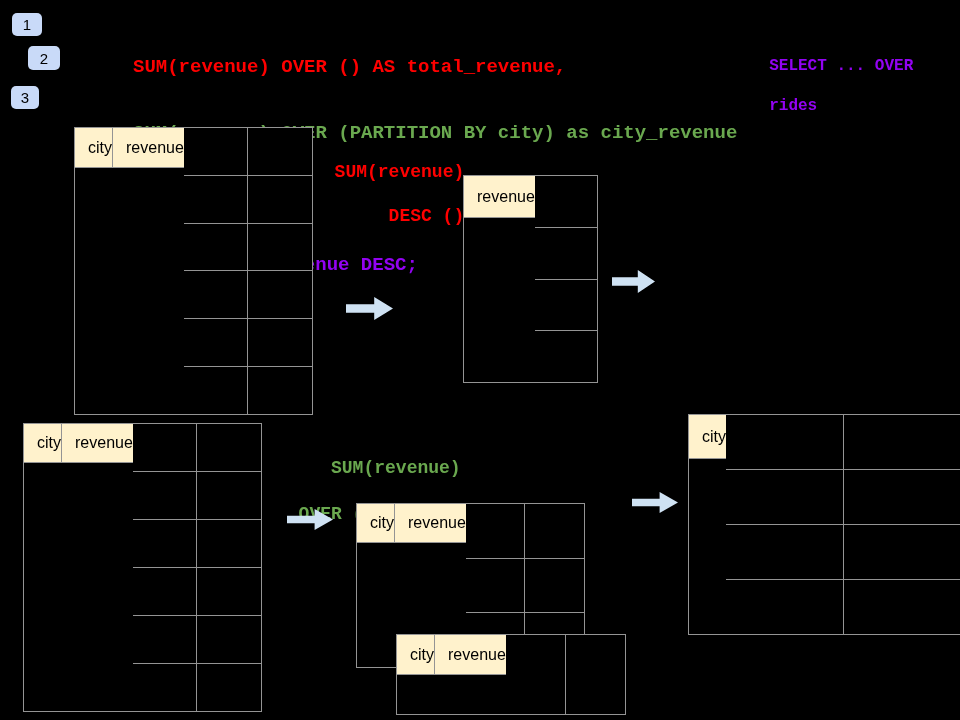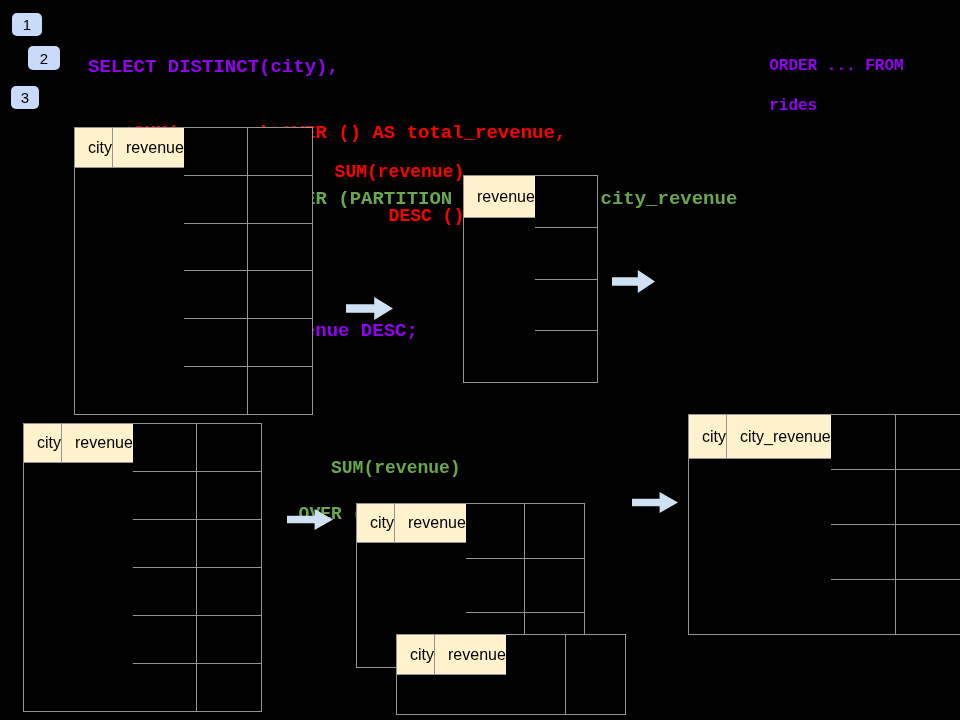--- a/index.html
+++ b/index.html
@@ -66,29 +66,28 @@
   #t6 .thead{height:44px;}
 </style>
 </head>
 <body>
 
 <div class="badge b1">1</div>
 <div class="badge b2">2</div>
 <div class="badge b3">3</div>
 
 <div class="code">
-  <span class="line c-purple">SELECT DISTINCT(city),</span>
   <span class="line c-red ind1">SUM(revenue) OVER () AS total_revenue,</span>
   <span class="line c-green ind1">SUM(revenue) OVER (PARTITION BY city) as city_revenue</span>
   <span class="line c-purple ind05">FROM rides</span>
   <span class="line c-purple ind05">ORDER by city_revenue DESC;</span>
 </div>
 
 <div class="sidenote">
-  <span class="line">ORDER ... FROM</span><br>
+  <span class="line">SELECT ... OVER</span><br>
   <span class="line">rides</span>
 </div>
 
 <div class="anno anno-total">
   <span>SUM(revenue)</span><br>
   <span>DESC ()</span>
 </div>
 
 <div class="anno anno-part">
   <span>SUM(revenue)</span><br>
@@ -217,21 +216,20 @@
       <div class="trow">
         <div class="td"></div>
         <div class="td"></div>
       </div>
     </div>
 </div>
 
 <div class="tbl" id="t6">
   <div class="thead">
     <div class="th">city</div>
-    <div class="th">city_revenue</div>
   </div>
   <div class="tbody">
       <div class="trow">
         <div class="td"></div>
         <div class="td"></div>
       </div>
       <div class="trow">
         <div class="td"></div>
         <div class="td"></div>
       </div>

